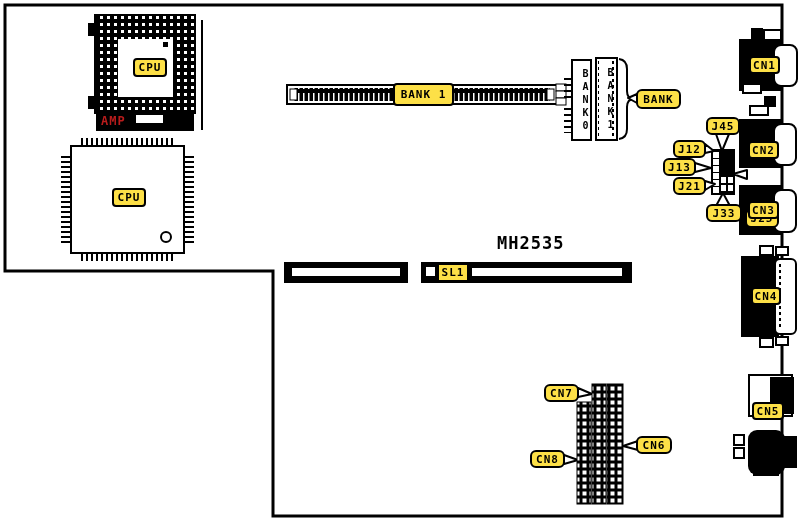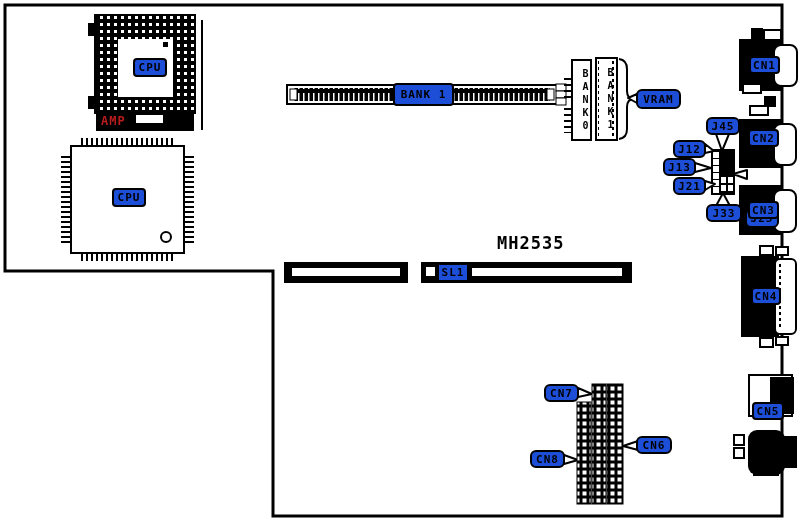--- a/index.html
+++ b/index.html
@@ -1,20 +1,20 @@
 <!DOCTYPE html>
 <html><head>
 <meta charset="utf-8">
 <style>
   html,body{margin:0;padding:0;background:#fff;}
   #canvas{position:relative;width:799px;height:520px;background:#fff;overflow:hidden;
           font-family:"DejaVu Sans Mono","Liberation Mono",monospace;}
   #base{position:absolute;left:0;top:0;}
   .abs{position:absolute;box-sizing:border-box;}
-  .box{background:#1d4ed8;border:2px solid #000;border-radius:4px;color:#000;
+  .box{background:#fde047;border:2px solid #000;border-radius:4px;color:#000;
        display:flex;align-items:center;justify-content:center;
        font-weight:bold;font-size:11px;letter-spacing:1px;line-height:1;}
   .callout{border-radius:6px;}
   .plain{color:#000;font-weight:bold;font-size:17px;letter-spacing:1px;display:flex;align-items:center;}
   .ontext{color:#b91c1c;font-weight:bold;font-size:12px;letter-spacing:1px;display:flex;align-items:center;}
   .vtext{color:#000;font-weight:bold;font-size:10px;letter-spacing:2px;line-height:1;
          writing-mode:vertical-rl;text-orientation:upright;
          display:flex;align-items:flex-start;justify-content:center;}
 </style>
 </head>
@@ -186,34 +186,34 @@
   </g>
 </svg>
 
 <div class="abs box" style="left:133px;top:58px;width:34px;height:19px;">CPU</div>
 <div class="abs ontext" style="left:101px;top:113px;width:34px;height:16px;">AMP</div>
 <div class="abs box" style="left:112px;top:188px;width:34px;height:19px;">CPU</div>
 
 <div class="abs box" style="left:393px;top:83px;width:61px;height:23px;">BANK 1</div>
 <div class="abs vtext" style="left:573px;top:63px;width:17px;height:75px;">BANK0</div>
 <div class="abs vtext" style="left:598px;top:61px;width:17px;height:77px;">BANK1</div>
-<div class="abs box callout" style="left:636px;top:89px;width:45px;height:20px;">VRAM</div>
+<div class="abs box callout" style="left:636px;top:89px;width:45px;height:20px;">BANK</div>
 
 <div class="abs box callout" style="left:706px;top:117px;width:34px;height:18px;">J45</div>
 <div class="abs box callout" style="left:673px;top:140px;width:33px;height:18px;">J12</div>
 <div class="abs box callout" style="left:663px;top:158px;width:33px;height:18px;">J13</div>
 <div class="abs box callout" style="left:673px;top:177px;width:33px;height:18px;">J21</div>
 <div class="abs box callout" style="left:706px;top:204px;width:36px;height:18px;">J33</div>
 <div class="abs box callout" style="left:745px;top:165px;width:34px;height:19px;margin-top:44px;">J25</div>
 
 <div class="abs plain" style="left:497px;top:236px;width:60px;height:14px;">MH2535</div>
 <div class="abs box" style="left:437px;top:263px;width:32px;height:19px;border-radius:2px;text-align:right;">SL1</div>
 
 <div class="abs box" style="left:749px;top:56px;width:31px;height:18px;">CN1</div>
-<div class="abs box" style="left:748px;top:129px;width:31px;height:18px;">CN2</div>
+<div class="abs box" style="left:748px;top:141px;width:31px;height:18px;">CN2</div>
 <div class="abs box" style="left:748px;top:201px;width:31px;height:18px;">CN3</div>
 <div class="abs box" style="left:751px;top:287px;width:30px;height:18px;">CN4</div>
 <div class="abs box" style="left:752px;top:386px;width:32px;height:18px;margin-top:16px;">CN5</div>
 
 <div class="abs box callout" style="left:544px;top:384px;width:35px;height:18px;">CN7</div>
 <div class="abs box callout" style="left:530px;top:450px;width:35px;height:18px;">CN8</div>
 <div class="abs box callout" style="left:636px;top:436px;width:36px;height:18px;">CN6</div>
 
 </div>
 

